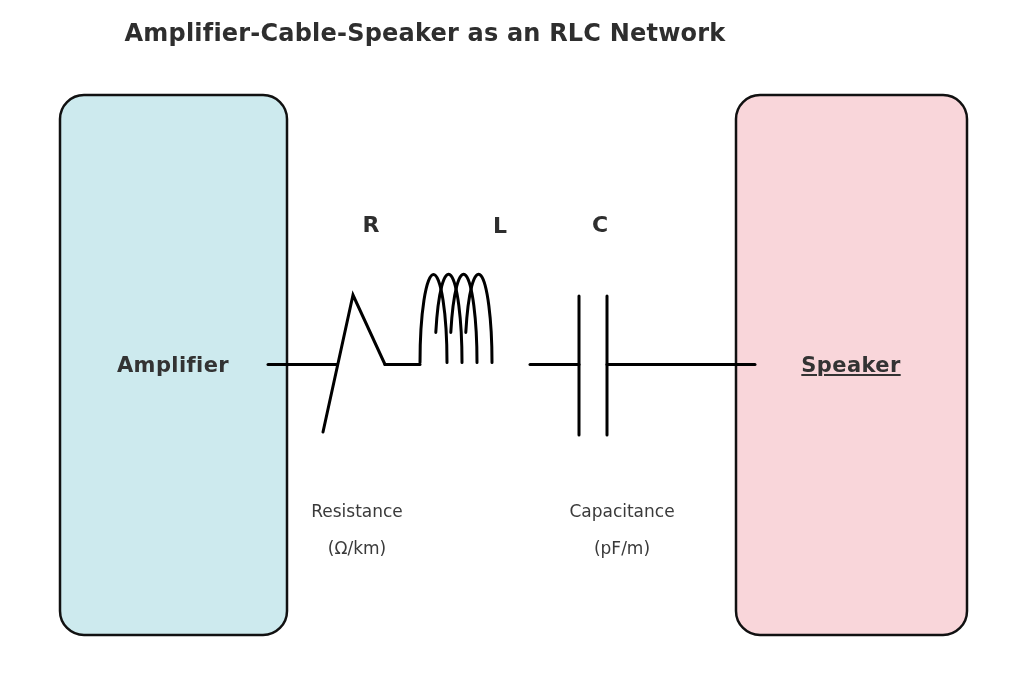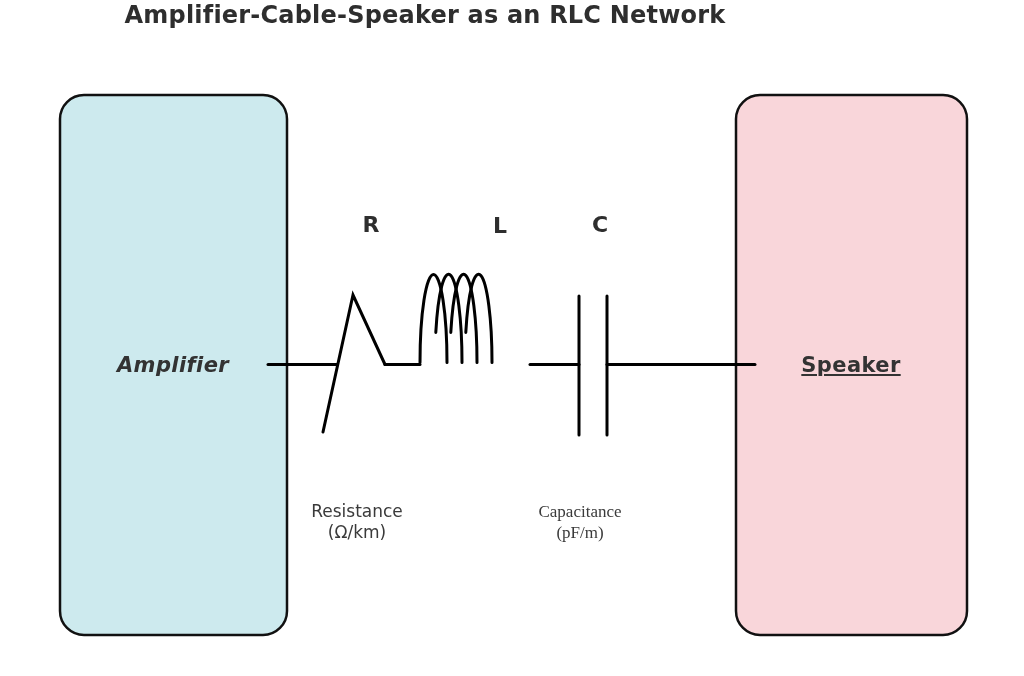--- a/index.html
+++ b/index.html
@@ -6,21 +6,21 @@
   .stage {
     position: relative;
     width: 1024px;
     height: 676px;
     background: #ffffff;
     font-family: "DejaVu Sans", "Liberation Sans", sans-serif;
     overflow: hidden;
   }
   .title {
     position: absolute;
-    left: 0; top: 1px;
+    left: 0; top: 19px;
     width: 850px;
     text-align: center;
     font-size: 24px;
     font-weight: bold;
     color: #2e2e2e;
     letter-spacing: 0.2px;
   }
   svg.circuit { position: absolute; left: 0; top: 0; }
   .block-label {
     position: absolute;
@@ -43,20 +43,21 @@
     position: absolute;
     transform: translateX(-50%);
     display: flex;
     flex-direction: column;
     align-items: center;
     text-align: center;
     font-size: 17px;
     line-height: 21px;
     color: #3a3a3a;
     white-space: nowrap;
+    gap: 16px;
   }
 </style>
 </head>
 <body>
 
 <div class="stage">
 
   <div class="title">Amplifier-Cable-Speaker as an RLC Network</div>
 
   <svg class="circuit" width="1024" height="676" viewBox="0 0 1024 676">
@@ -85,29 +86,29 @@
         <path d="M465.8,332.4 A13.5,88 0 0 1 492,362.5"></path>
       </g>
 
       <g>
         <path d="M579,296 V435"></path>
         <path d="M607,296 V435"></path>
       </g>
     </g>
   </svg>
 
-  <div class="block-label" style="left:173px; top:365px;font-style:italic;">Amplifier</div>
+  <div class="block-label" style="left:173px; top:365px;">Amplifier</div>
   <div class="block-label" style="left:851px; top:365px;text-decoration:underline;">Speaker</div>
 
   <div class="sym-label" style="left:371px; top:224px;">R</div>
   <div class="sym-label" style="left:500px; top:225px;">L</div>
   <div class="sym-label" style="left:600px; top:224px;">C</div>
 
   <div class="caption" style="left:357px; top:501px;">
     <span>Resistance</span>
     <span>(Ω/km)</span>
   </div>
-  <div class="caption" style="left:580px; top:501px;font-family:Liberation Serif, serif;">
+  <div class="caption" style="left:622px; top:501px;">
     <span>Capacitance</span>
     <span>(pF/m)</span>
   </div>
 
 </div>
 
 </body></html>

